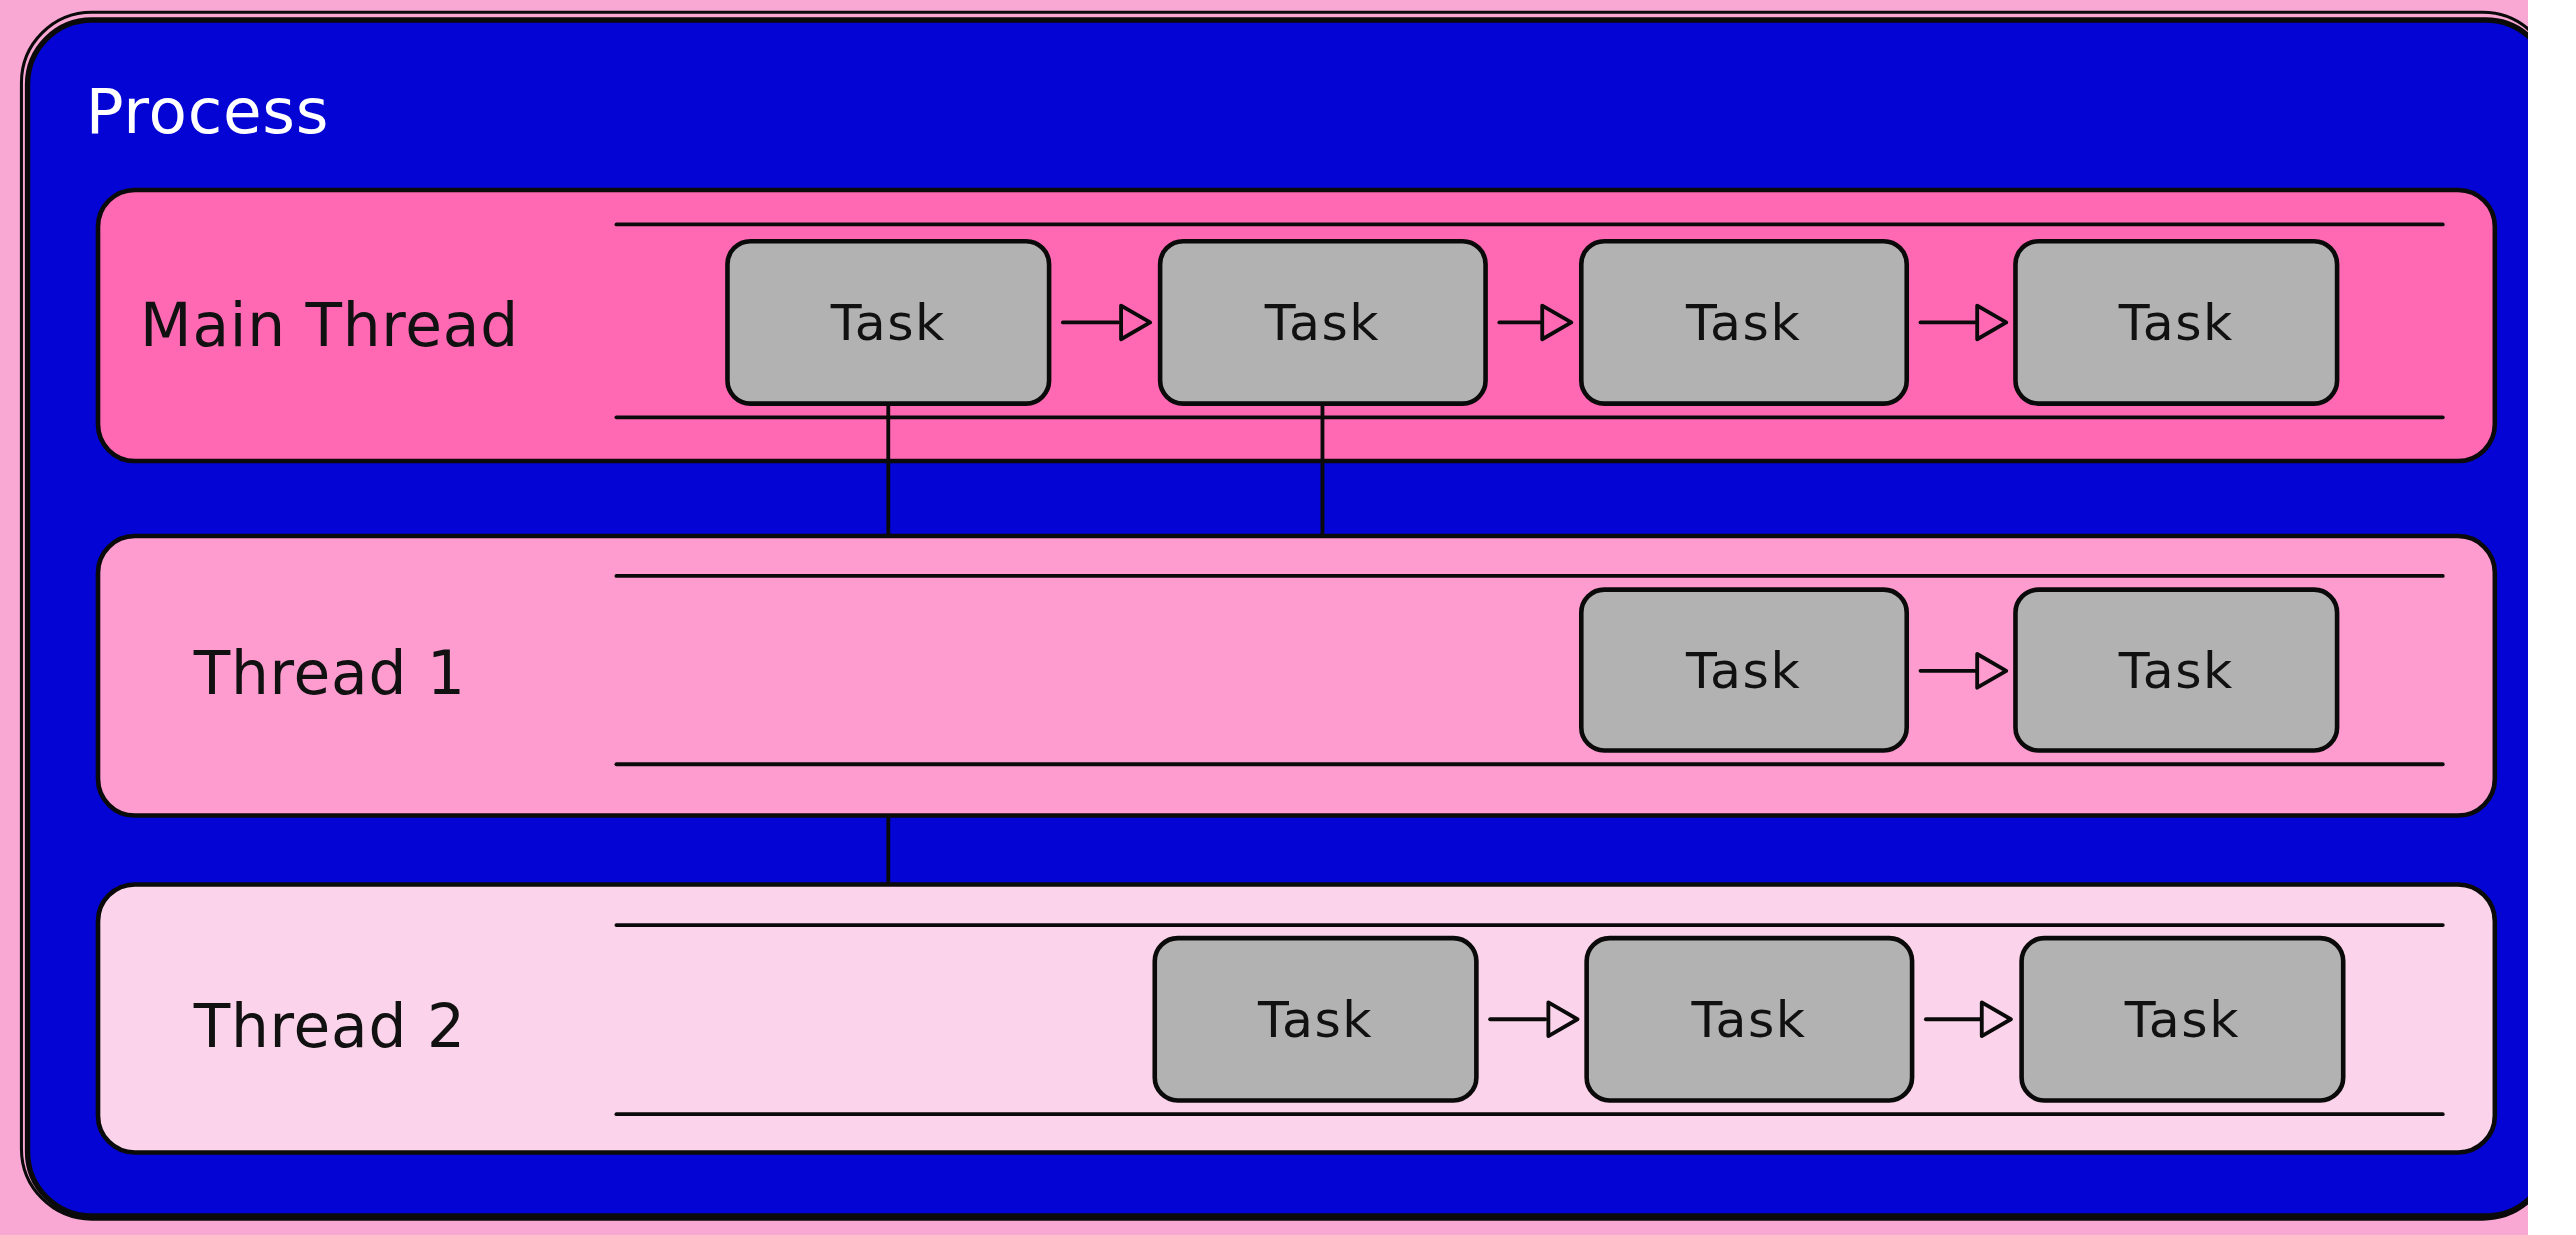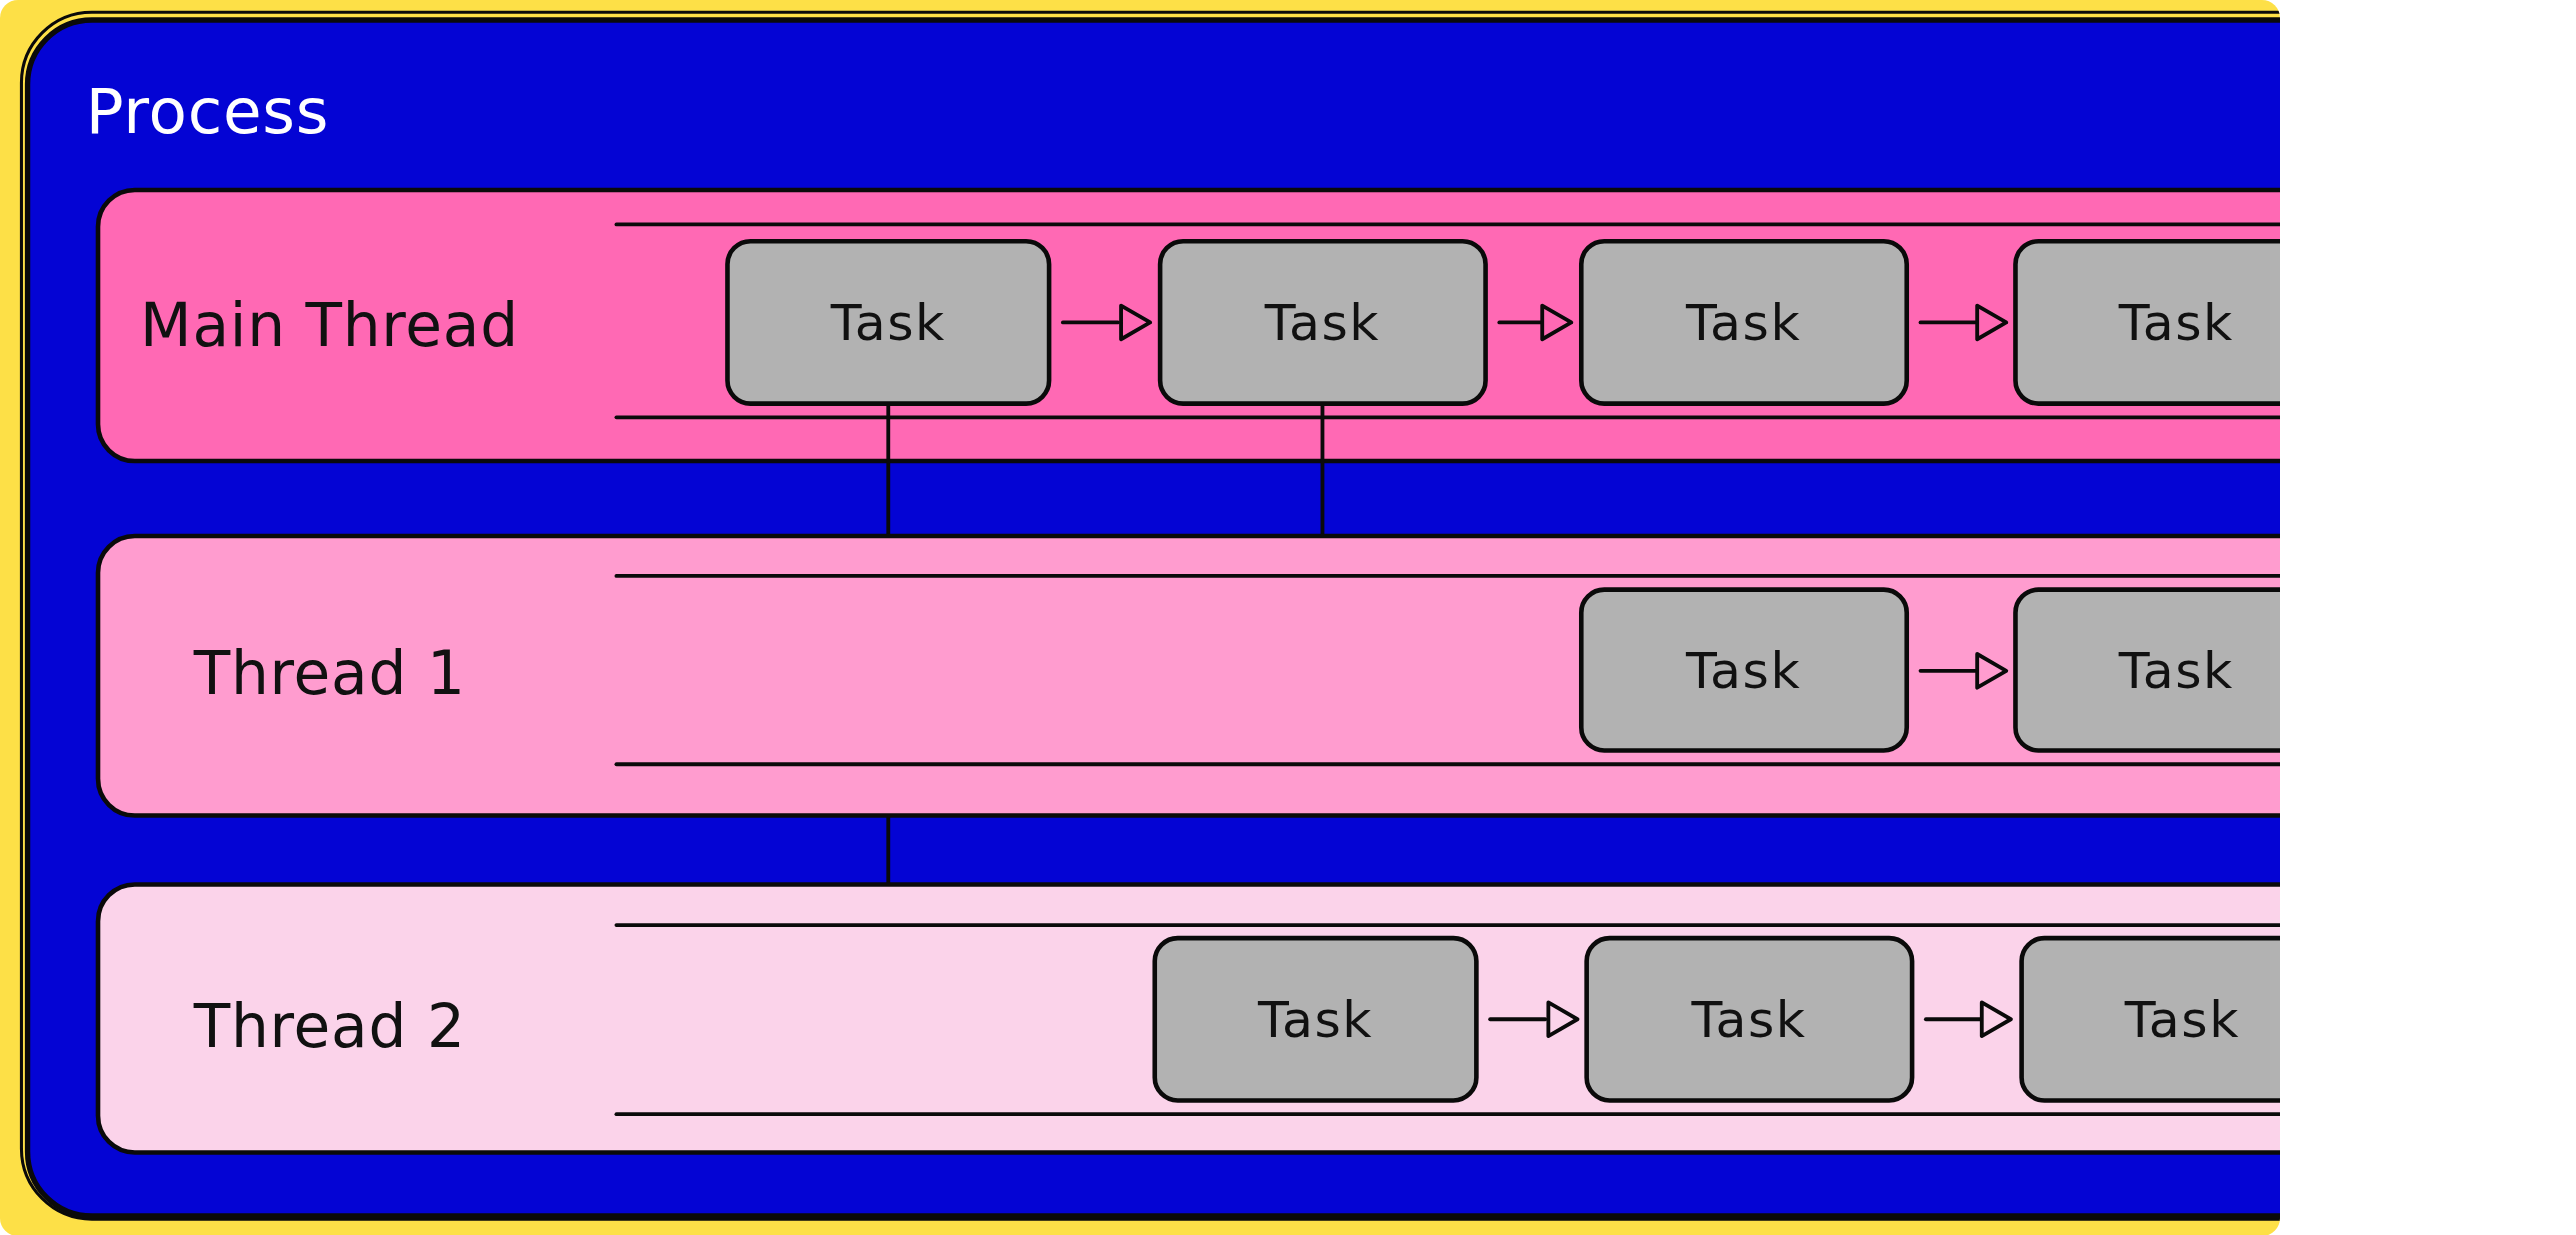--- a/index.html
+++ b/index.html
@@ -1,16 +1,16 @@
 <!DOCTYPE html>
 <html style="font-size:12.3px"><head>
 <meta charset="utf-8">
 <style>
   html,body{margin:0;padding:0;background:#ffffff;}
-  .canvas{width:2280px;height:1236px;position:relative;background:#fde047;overflow:hidden;border-radius:18px;}
+  .canvas{width:2528px;height:1236px;position:relative;background:#f9a8d4;overflow:hidden;}
   svg{display:block;}
   text{font-family:"DejaVu Sans","Liberation Sans",sans-serif;}
   .title-text{font-size:82px;letter-spacing:1px;}
   .row-label{font-size:78px;fill:#111111;letter-spacing:1px;}
   .task-label{font-size:66px;fill:#111111;letter-spacing:2px;}
   .outer-rect{stroke:#0a0a0a;stroke-width:7;}
   .outer-sketch{fill:none;stroke:#0a0a0a;stroke-width:4;}
   .row-rect{stroke:#0a0a0a;stroke-width:6;}
   .task-rect{stroke:#0a0a0a;stroke-width:6;}
   .timeline{stroke:#0a0a0a;stroke-width:5;stroke-linecap:round;}

